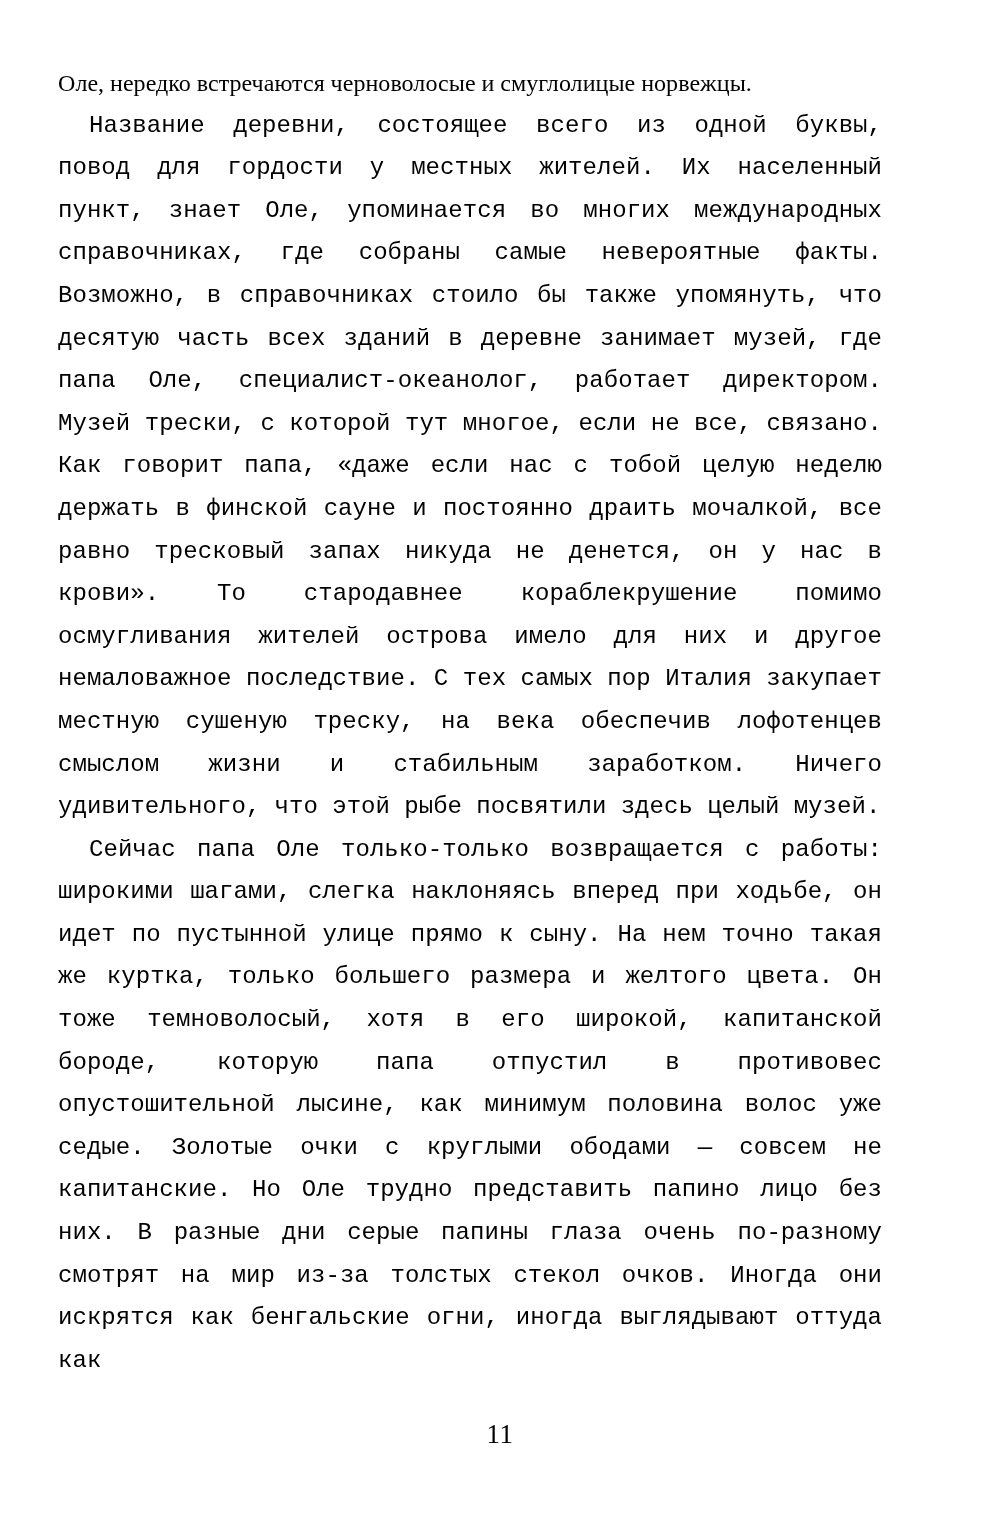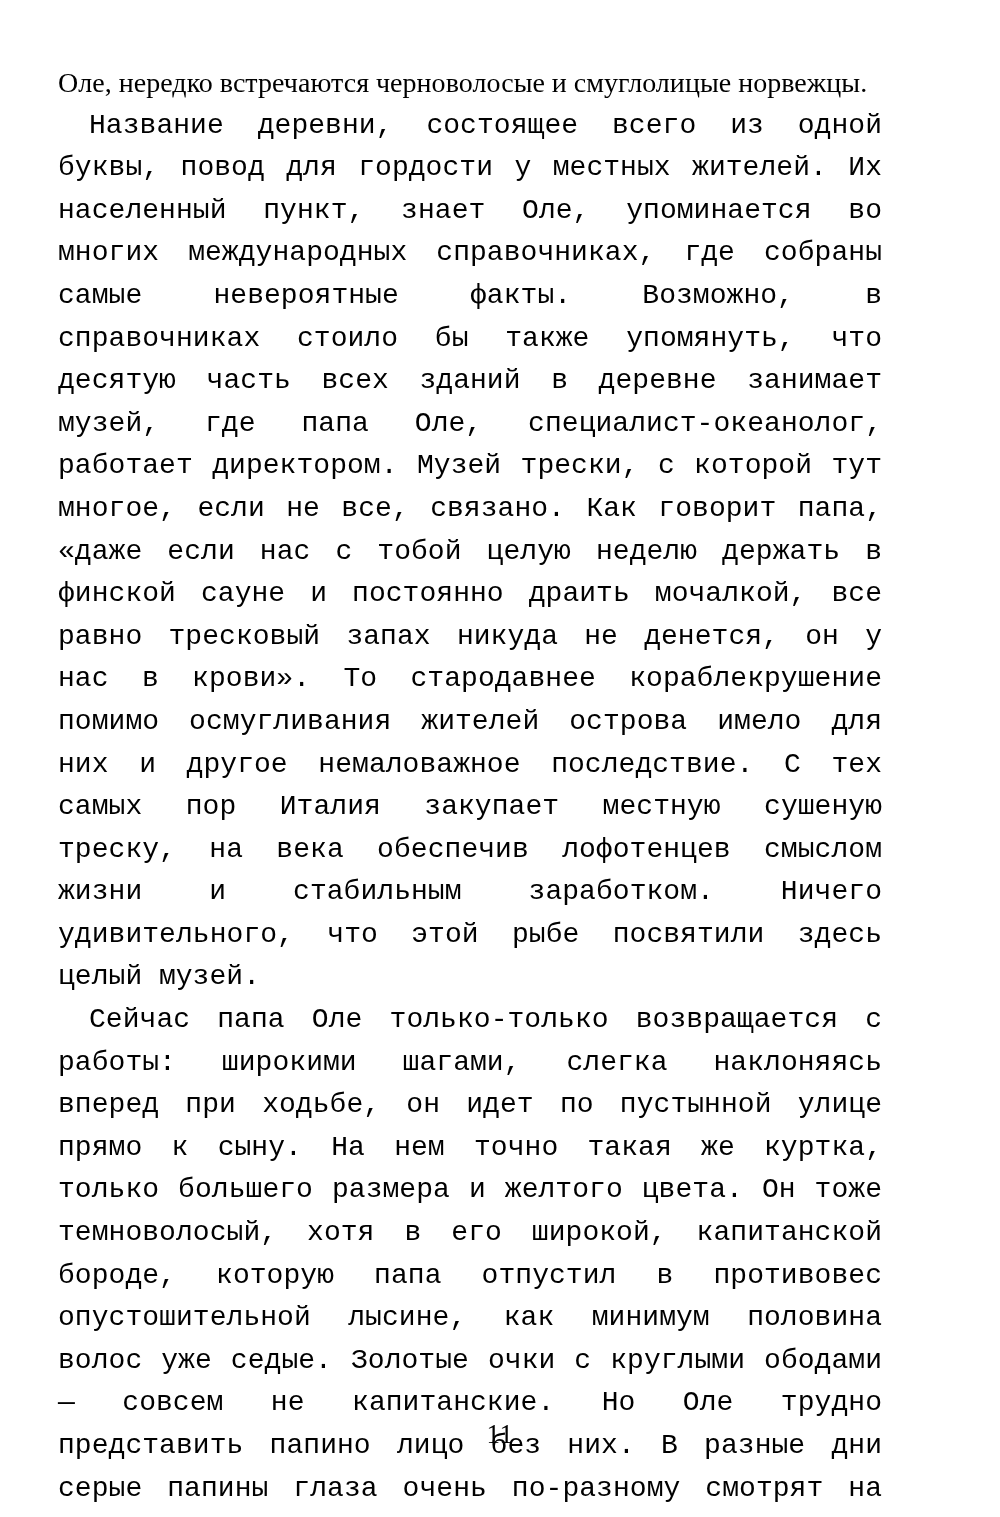--- a/index.html
+++ b/index.html
@@ -21,21 +21,21 @@
     box-sizing: border-box;
   }
   .text-block {
     position: absolute;
     left: 58px;
     top: 62px;
     width: 824px;
   }
   .para {
     margin: 0;
-    font-size: 28px;
+    font-size: 24px;
     line-height: 42.6px;
     text-align: justify;
     text-justify: inter-word;
     word-spacing: -0.2px;
     letter-spacing: 0.05px;
     hyphens: manual;
     -webkit-hyphens: manual;
     text-indent: 0;
   }
   .para.indent {

